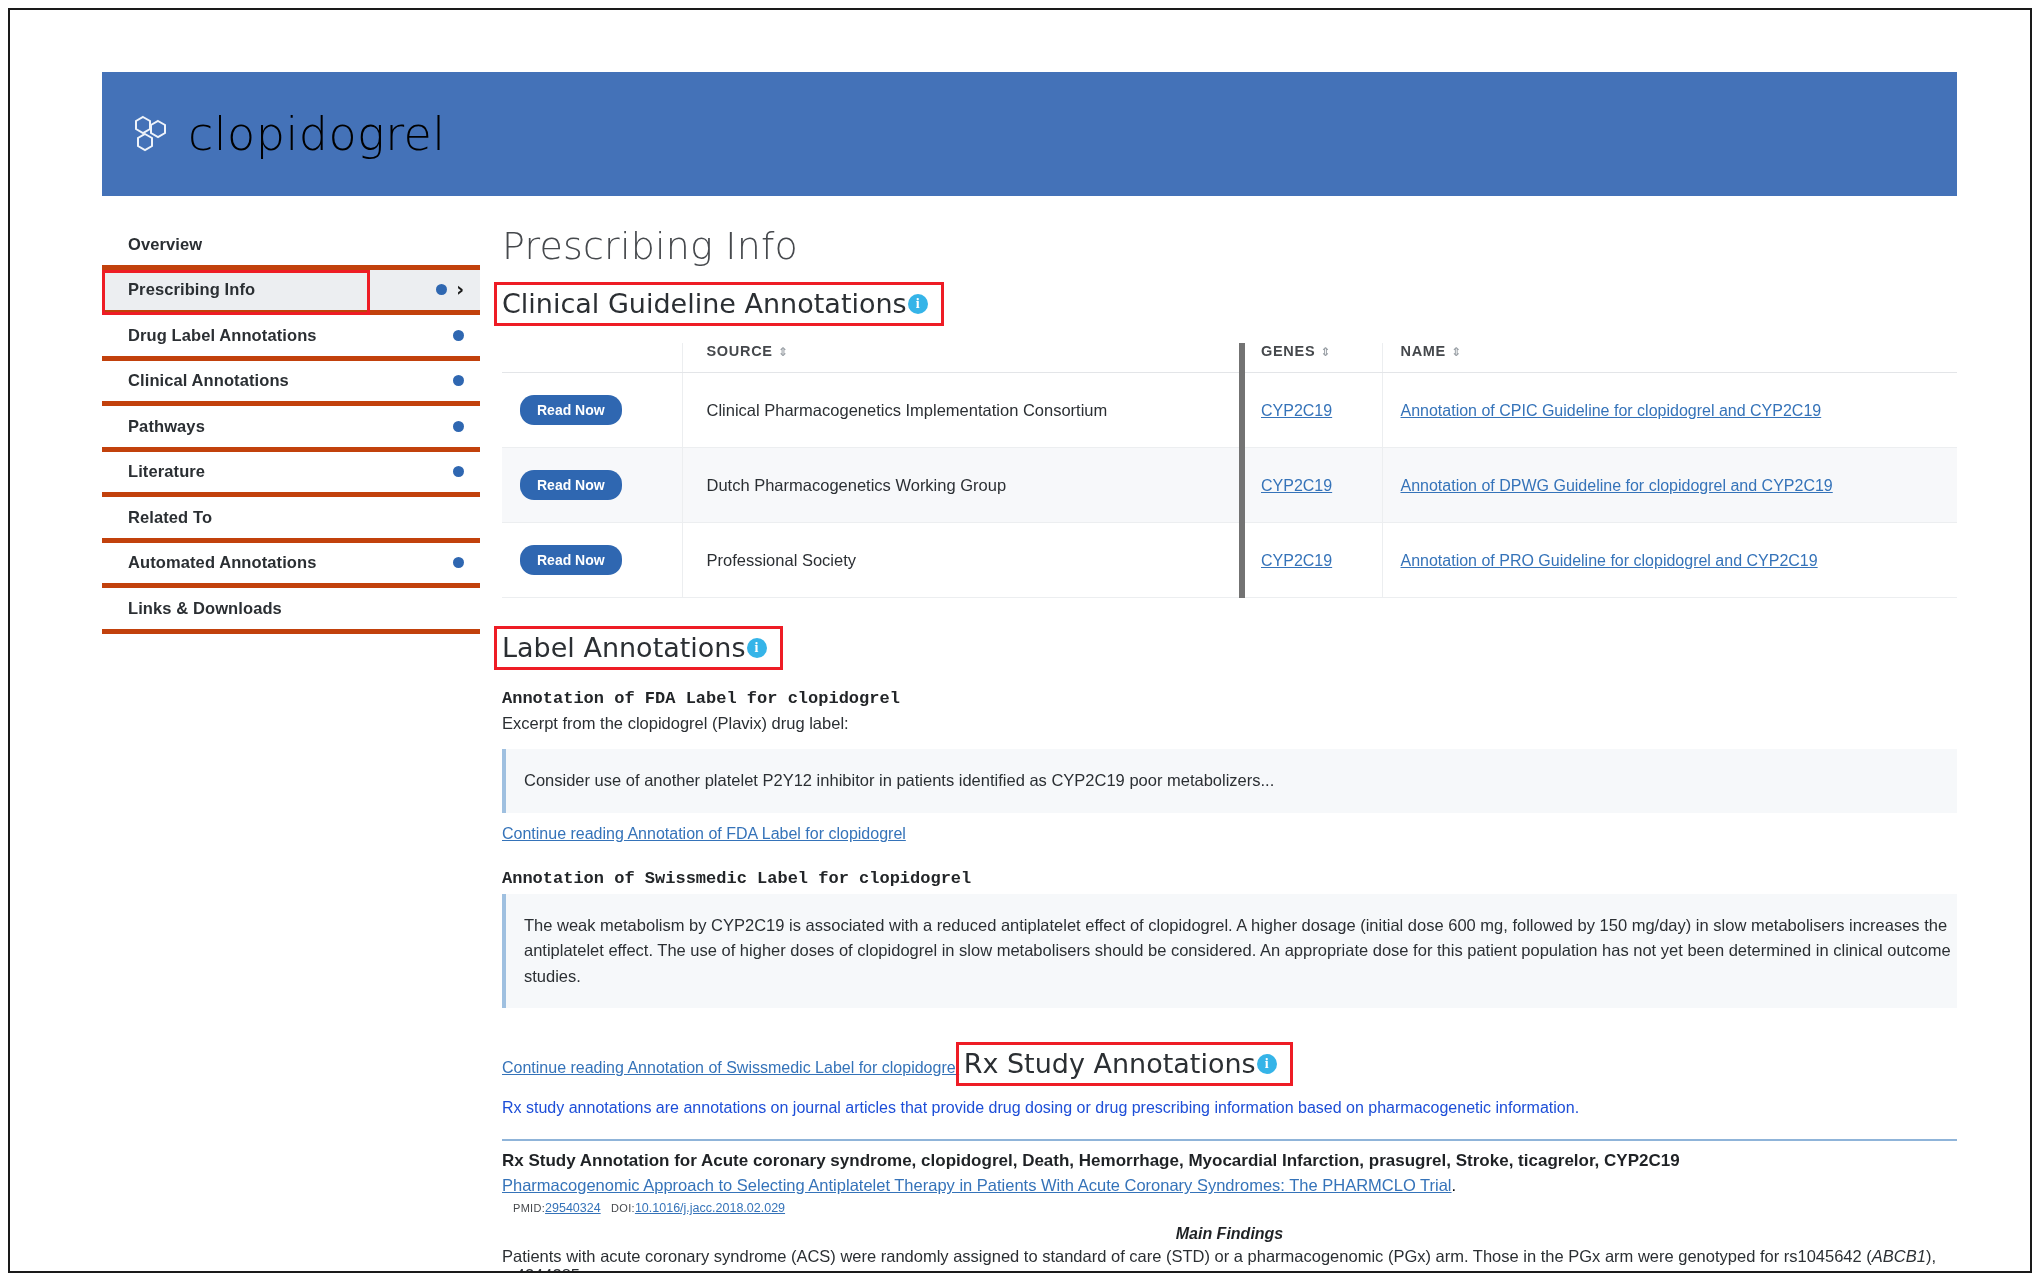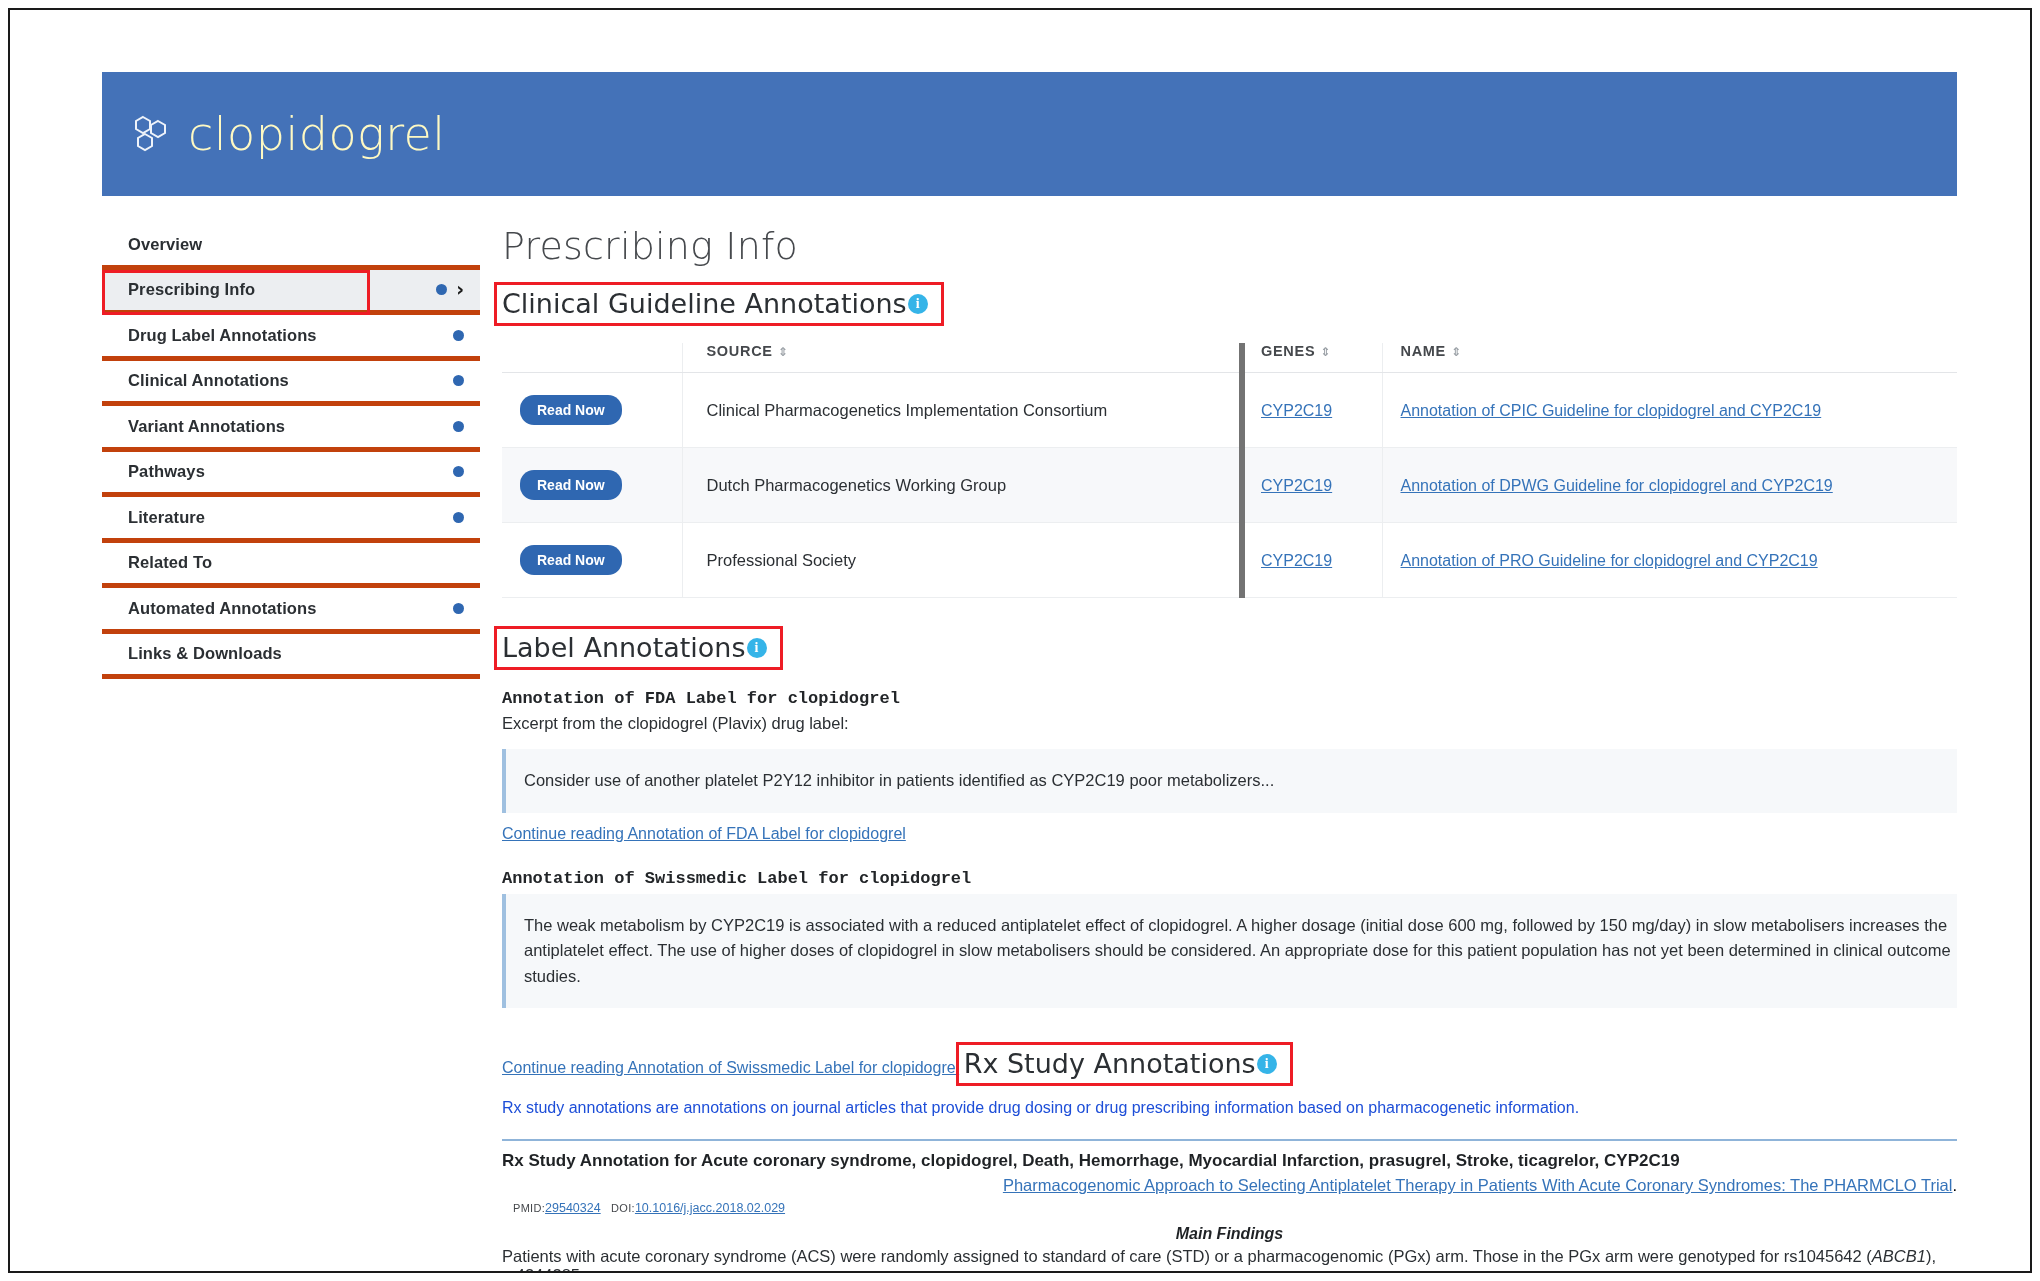--- a/index.html
+++ b/index.html
@@ -32,21 +32,21 @@
   .banner {
     width: 1855px;
     height: 124px;
     background: #4472b8;
     display: flex;
     align-items: center;
     padding-left: 28px;
   }
   .logo-mark { width: 44px; height: 44px; flex: 0 0 44px; margin-right: 14px; }
   .brand-title {
-    color: #fef9c3;
+    color: #000000;
     font-size: 46px;
     font-weight: 300;
     letter-spacing: 0.5px;
     font-family: "DejaVu Sans", sans-serif;
   }
 
   
   .body-cols { display: flex; margin-top: 28px; }
 
   
@@ -203,21 +203,21 @@
     font-size: 16px;
   }
 
   
   .rx-intro { font-size: 16px; color: #1d4ed8; margin-top: 20px; }
   .rx-divider { height: 2px; background: #8fb4d9; margin-top: 22px; }
   .rx-title {
     font-size: 17px; font-weight: bold; color: #1f2225;
     margin-top: 10px;
   }
-  .rx-cite { margin-top: 5px; font-size: 16.5px; text-align: right; }
+  .rx-cite { margin-top: 5px; font-size: 16.5px; }
   .rx-cite a { color: #3573b9; text-decoration: underline; }
   .rx-ids { margin-top: 6px; font-size: 12.5px; color: #45484c; margin-left: 11px; }
   .rx-ids .lbl { font-size: 11px; letter-spacing: 0.3px; }
   .rx-ids a { color: #3573b9; text-decoration: underline; font-size: 12.5px; }
   .mf-head { margin-top: 10px; font-size: 16px; font-weight: bold; font-style: italic; color: #1f2225; text-align: center; }
   .mf-body { margin-top: 4px; font-size: 16.5px; color: #2b2f33; }
   .mf-body i { font-style: italic; }
 </style>
 </head>
 <body>
@@ -254,26 +254,20 @@
             <span class="anno-box" style="left: 0px; top: 0px; width: 268px; height: 45px;"></span>
           </div>
           <div class="side-item">
             <span class="side-label">Drug Label Annotations</span>
             <span class="side-right">
               <span class="dot"></span>
             </span>
           </div>
           <div class="side-item">
             <span class="side-label">Clinical Annotations</span>
-            <span class="side-right">
-              <span class="dot"></span>
-            </span>
-          </div>
-          <div class="side-item">
-            <span class="side-label">Variant Annotations</span>
             <span class="side-right">
               <span class="dot"></span>
             </span>
           </div>
           <div class="side-item">
             <span class="side-label">Pathways</span>
             <span class="side-right">
               <span class="dot"></span>
             </span>
           </div>

